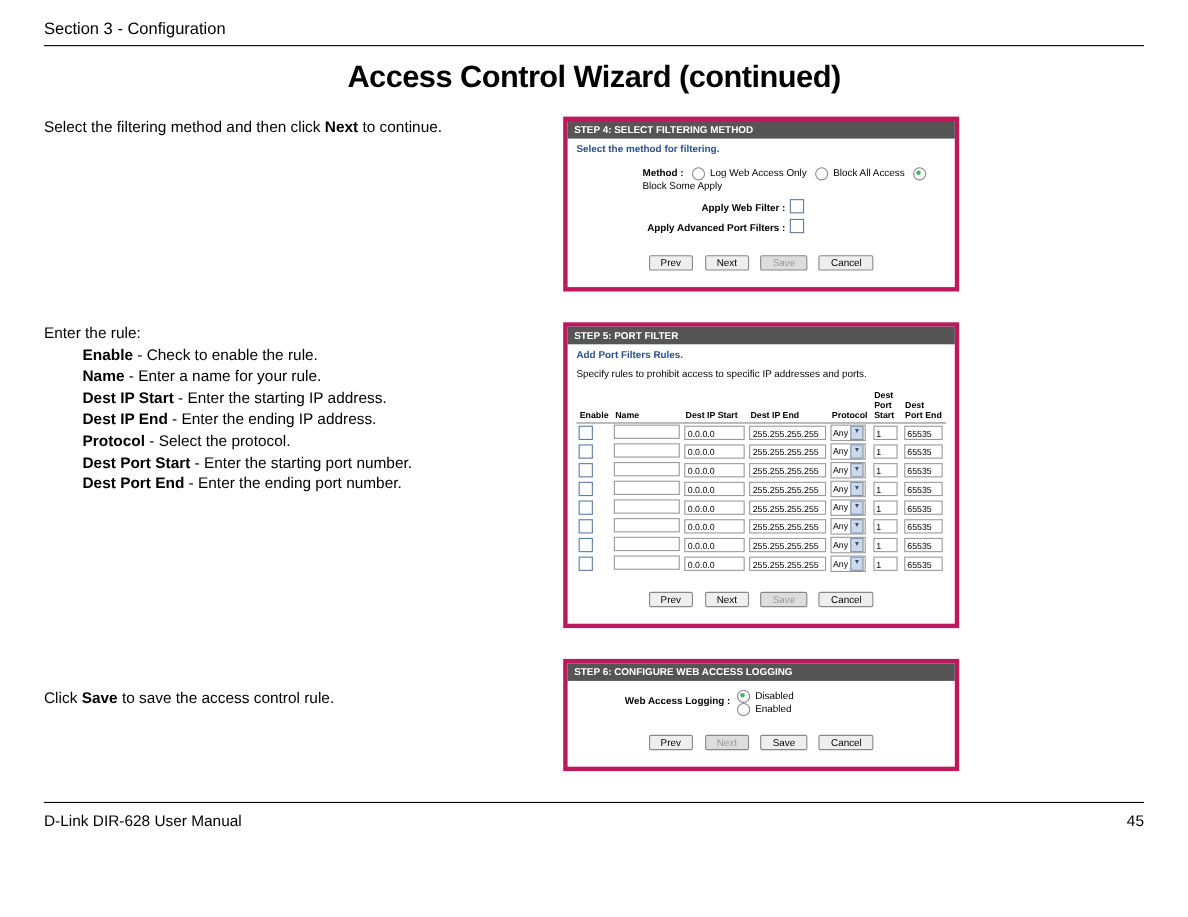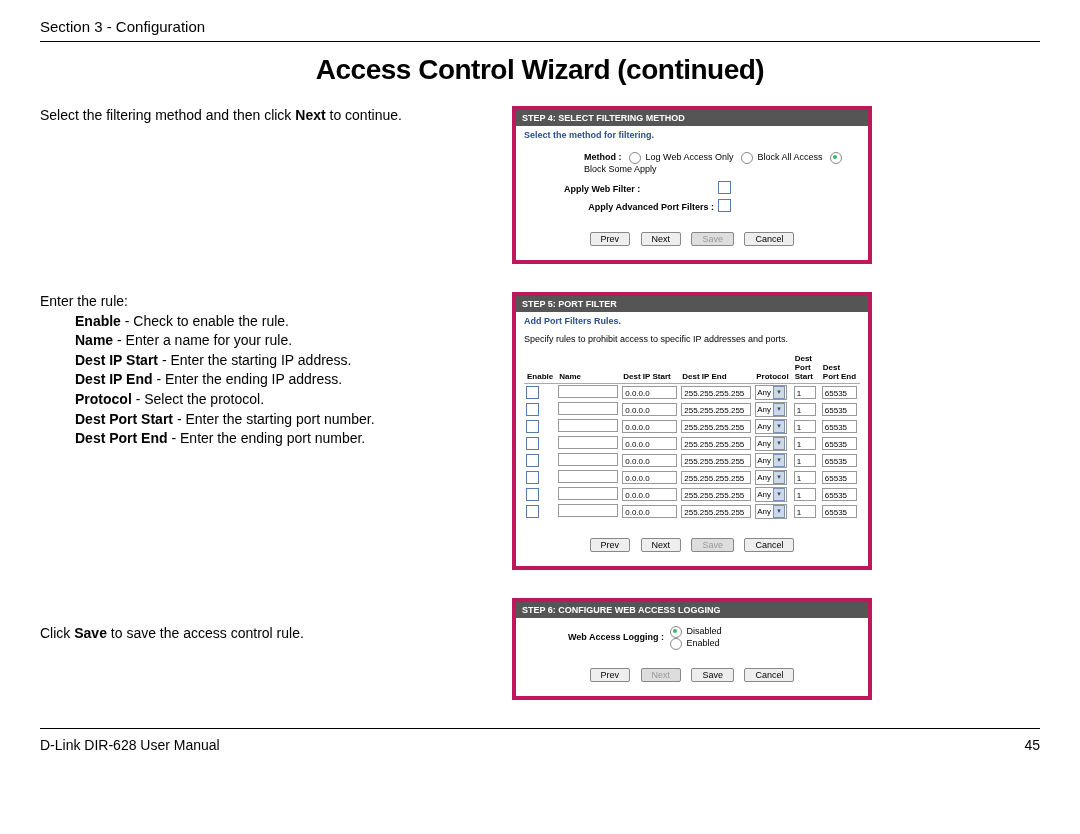--- a/index.html
+++ b/index.html
@@ -230,21 +230,21 @@
             &nbsp;
             <span class="radio-dot"></span>
             <span class="plain">Log Web Access Only</span>
             &nbsp;
             <span class="radio-dot"></span>
             <span class="plain">Block All Access</span>
             &nbsp;
             <span class="radio-dot checked"></span>
             <span class="plain">Block Some Apply</span>
           </div>
-          <div class="apply-line" style="text-align:left; width:150px; display:inline-block;">
+          <div class="apply-line" style="text-align:right; width:150px; display:inline-block;">
             <span class="label9">Apply Web Filter :</span>
           </div>
           <span class="cbx"></span>
           <br>
           <div class="apply-line" style="text-align:right; width:150px; display:inline-block; margin-top:4px;">
             <span class="label9">Apply Advanced Port Filters :</span>
           </div>
           <span class="cbx"></span>
           <div class="btn-row">
             <span class="btn">Prev</span>

